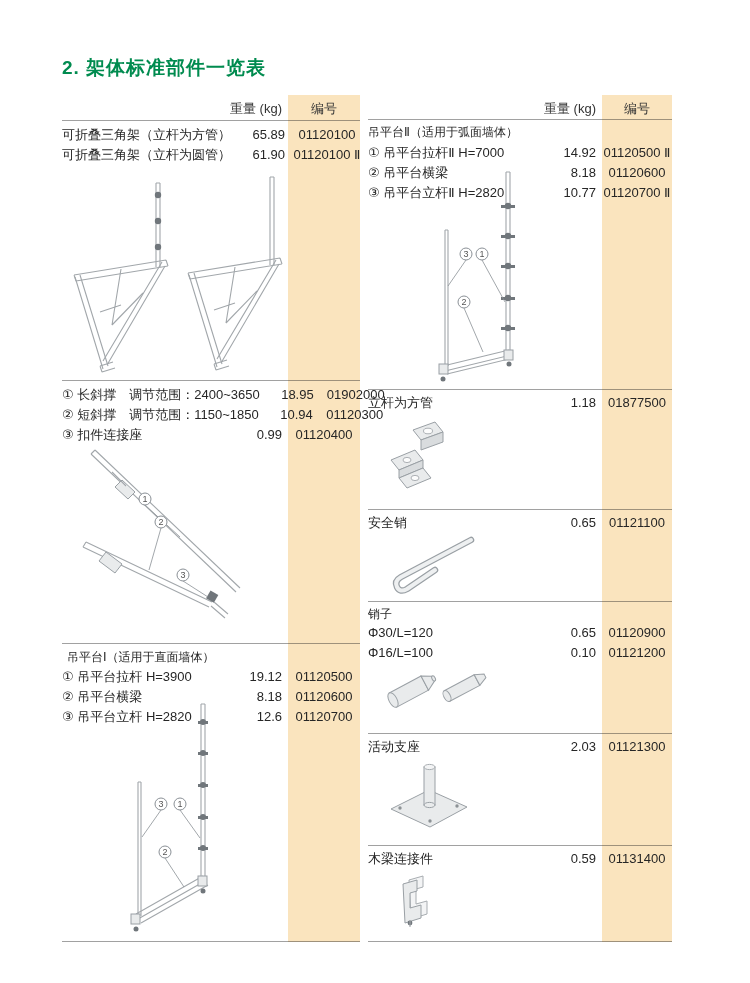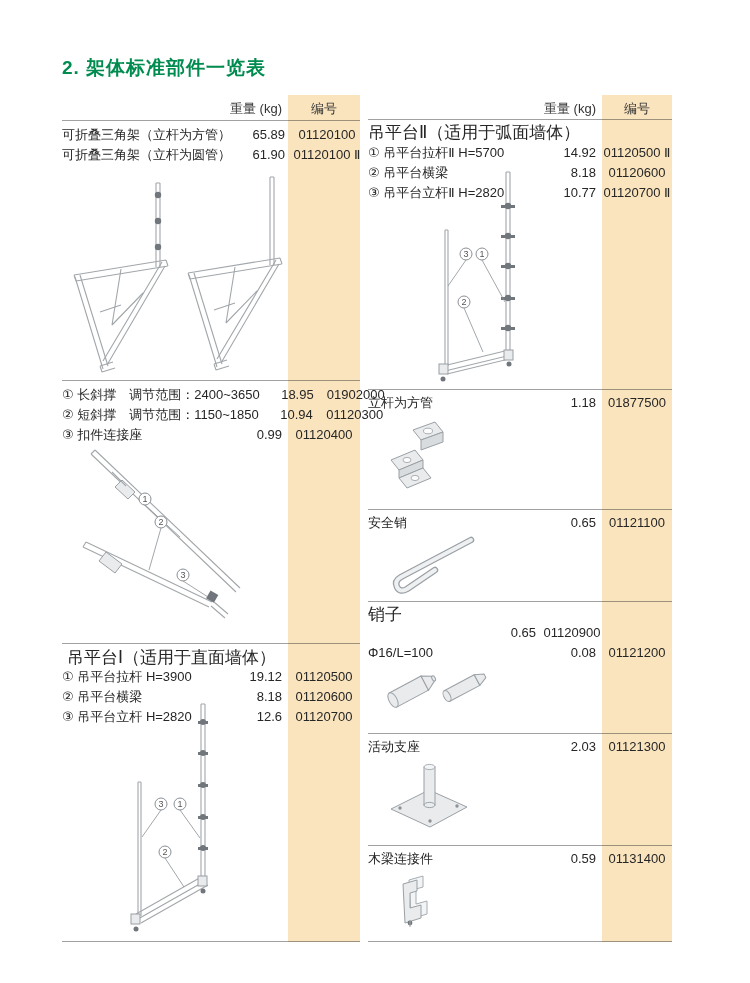--- a/index.html
+++ b/index.html
@@ -15,21 +15,21 @@
   .rule { position:absolute; height:1px; background:rgba(30,30,30,0.42); z-index:3; }
   .rule.l { left:62px; width:298px; }
   .rule.r { left:368px; width:304px; }
   .row, .hdr { position:absolute; display:grid; height:17px; font-size:13px; line-height:17px; z-index:4; }
   .row.l, .hdr.l { left:62px; width:298px; grid-template-columns:1fr 60px 72px; }
   .row.r, .hdr.r { left:368px; width:304px; grid-template-columns:1fr 60px 70px; }
   .cell { white-space:nowrap; overflow:visible; }
   .cell.w { text-align:right; padding-right:6px; }
   .cell.c { text-align:center; }
   .hdr .cell { color:#333; }
-  .sec { position:absolute; font-size:17px; line-height:17px; z-index:4; }
+  .sec { position:absolute; font-size:12px; line-height:17px; z-index:4; }
   svg.draw { position:absolute; z-index:2; overflow:visible; }
   .ln { stroke:#a2a7ab; stroke-width:1.1; fill:none; }
   .pl  { fill:#e9ebec; stroke:#9aa0a5; stroke-width:1; }
   .pl2 { fill:#d9dcde; stroke:#9aa0a5; stroke-width:1; }
   .pl3 { fill:#f3f4f5; stroke:#a8adb1; stroke-width:1; }
   .hole  { fill:#fcfcfc; stroke:#9aa0a5; stroke-width:0.8; }
   .hole2 { fill:#8d9296; }
   .kn { fill:#70767b; }
   .ldr { stroke:#8a9096; stroke-width:0.8; fill:none; }
   .lbl-c { fill:#fff; stroke:#8a9096; stroke-width:1; }
@@ -178,21 +178,21 @@
 
   <div class="hdr r" style="top:100px">
     <span class="cell"></span>
     <span class="cell w">重量 (kg)</span>
     <span class="cell c">编号</span>
   </div>
   <div class="rule r" style="top:119px"></div>
 
   <div class="sec" style="left:368px; top:124px">吊平台Ⅱ（适用于弧面墙体）</div>
   <div class="row r" style="top:144px">
-    <span class="cell">① 吊平台拉杆Ⅱ H=5700</span>
+    <span class="cell">① 吊平台拉杆Ⅱ H=7000</span>
     <span class="cell w">14.92</span>
     <span class="cell c">01120500 Ⅱ</span>
   </div>
   <div class="row r" style="top:164px">
     <span class="cell">② 吊平台横梁</span>
     <span class="cell w">8.18</span>
     <span class="cell c">01120600</span>
   </div>
   <div class="row r" style="top:184px">
     <span class="cell">③ 吊平台立杆Ⅱ H=2820</span>
@@ -260,26 +260,27 @@
 
   <svg class="draw" style="left:385px; top:532px" width="95" height="62" viewBox="0 0 95 62">
     <path class="pin-outer" d="M86,8 L16,45 Q9,49 12,55 Q15,61 22,57 L50,38"></path>
     <path class="pin-inner" d="M86,8 L16,45 Q9,49 12,55 Q15,61 22,57 L50,38"></path>
   </svg>
 
   <div class="rule r" style="top:601px"></div>
 
   <div class="sec" style="left:368px; top:606px">销子</div>
   <div class="row r" style="top:624px">
+    <span class="cell">Φ30/L=120</span>
     <span class="cell w">0.65</span>
     <span class="cell c">01120900</span>
   </div>
   <div class="row r" style="top:644px">
     <span class="cell">Φ16/L=100</span>
-    <span class="cell w">0.08</span>
+    <span class="cell w">0.10</span>
     <span class="cell c">01121200</span>
   </div>
 
   <svg class="draw" style="left:383px; top:658px" width="115" height="56" viewBox="0 0 115 56">
     <g transform="translate(10,42) rotate(-28)">
       <rect class="pl" x="0" y="-8" width="36" height="16"></rect>
       <ellipse class="pl" cx="0" cy="0" rx="4" ry="8"></ellipse>
       <polygon class="pl" points="36,-8 46,-2.5 46,2.5 36,8"></polygon>
       <ellipse class="pl" cx="46" cy="0" rx="1.6" ry="2.8"></ellipse>
     </g>

